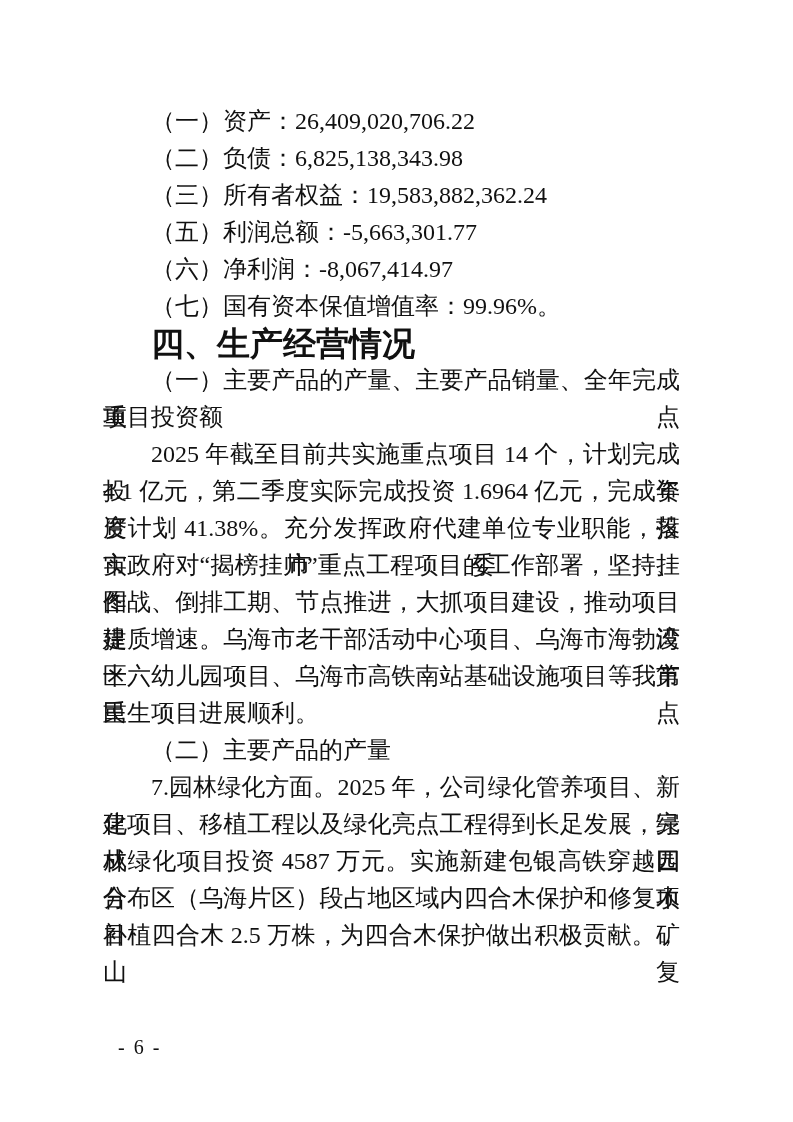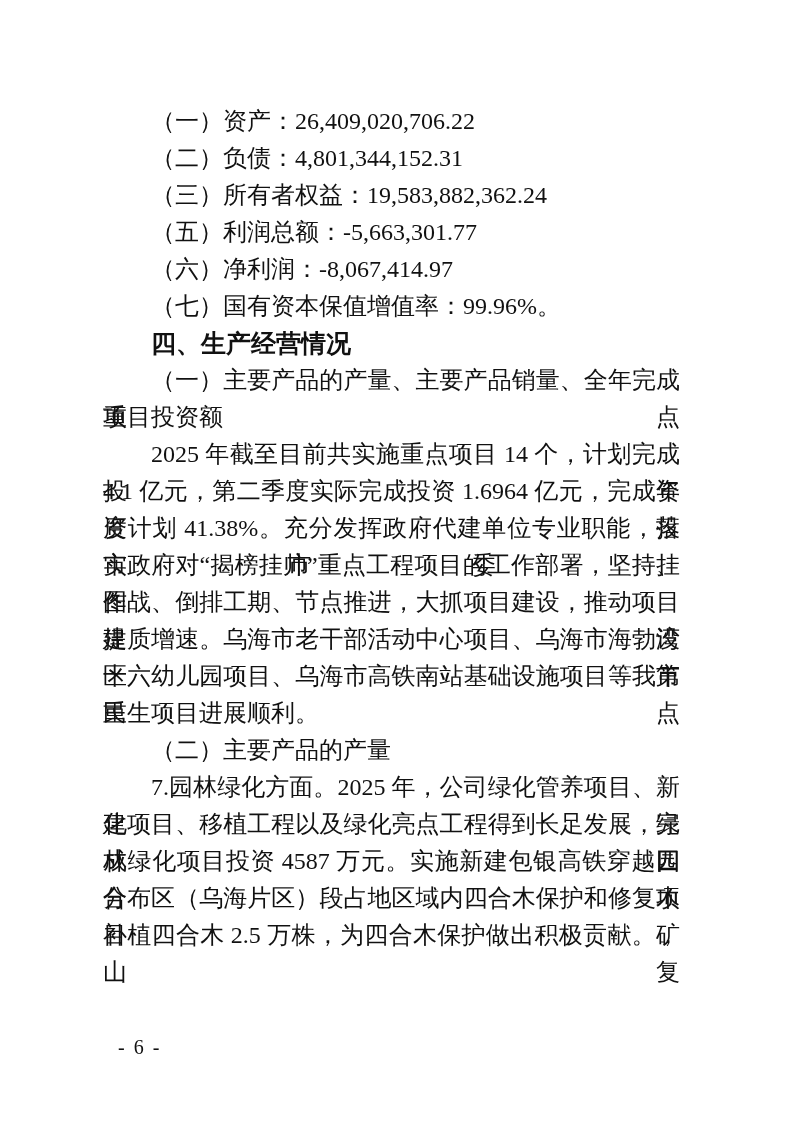--- a/index.html
+++ b/index.html
@@ -28,41 +28,41 @@
   }
   .indent { text-indent: 48px; }
   .fill {
     white-space: normal;
     text-align: justify;
     text-align-last: justify;
   }
   .h-bold {
     font-family: "Liberation Sans", "DejaVu Sans", sans-serif;
     font-weight: 700;
-    font-size: 25px;
+    font-size: 33px;
   }
   .kai { }
   .page-number {
     position: absolute;
     left: 118px;
     top: 1036px;
     font-family: "Liberation Serif", "DejaVu Serif", serif;
     font-size: 20px;
     color: #111111;
     letter-spacing: 2px;
   }
 </style>
 </head>
 <body>
 
 <div class="page">
   <div class="content">
 
     <div class="line indent">（一）资产：26,409,020,706.22</div>
-    <div class="line indent">（二）负债：4,801,344,152.31</div>
+    <div class="line indent">（二）负债：6,825,138,343.98</div>
     <div class="line indent">（三）所有者权益：19,583,882,362.24</div>
     <div class="line indent">（五）利润总额：-5,663,301.77</div>
     <div class="line indent">（六）净利润：-8,067,414.97</div>
     <div class="line indent">（七）国有资本保值增值率：99.96%。</div>
 
     <div class="line indent h-bold">四、生产经营情况</div>
 
     <div class="line indent kai fill">（一）主要产品的产量、主要产品销量、全年完成重点</div>
     <div class="line kai">项目投资额</div>
 

